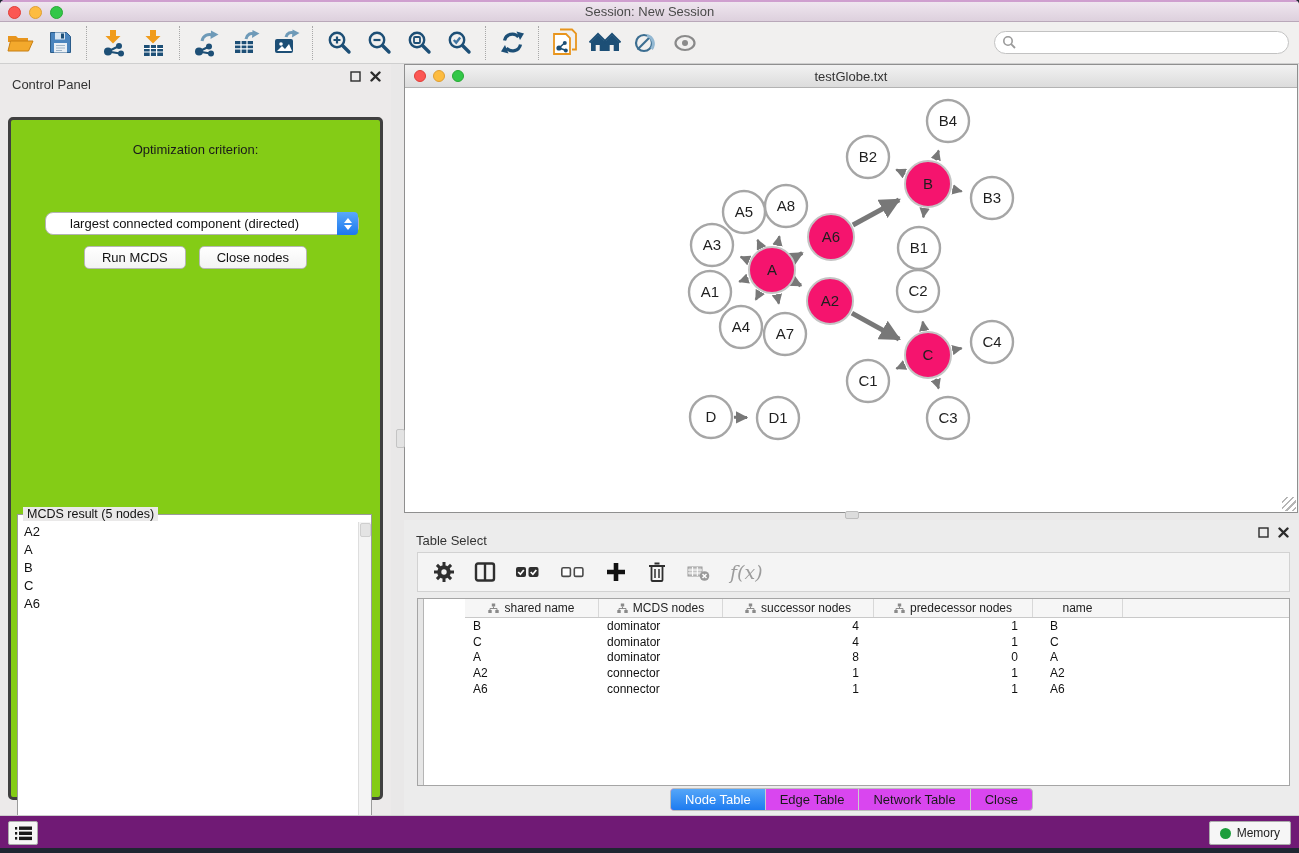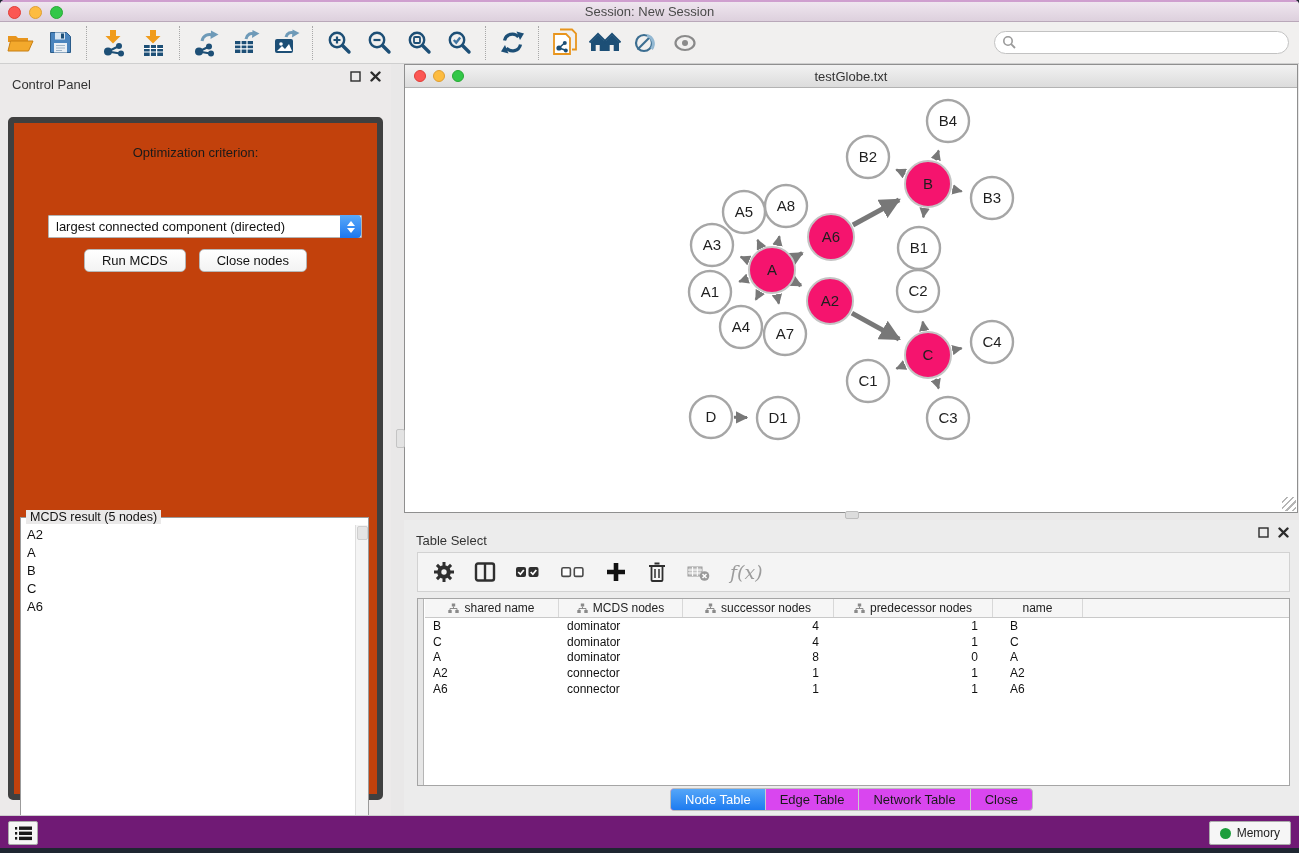--- a/index.html
+++ b/index.html
@@ -35,25 +35,25 @@
   #control-panel { position:absolute; left:0; top:0; width:391px; height:751px; background:#eceaea; }
   .panel-head { position:relative; height:28px; display:flex; align-items:flex-end; padding:0 12px; }
   .panel-head .ptitle { font-size:13px; color:#333; }
   .panel-icons { position:absolute; right:10px; top:7px; display:flex; gap:9px; align-items:center; }
   .cp-tabs-row { display:flex; justify-content:center; margin-top:4px; position:relative; z-index:2; }
   .segbox { display:inline-flex; background:#fdfdfd; border:1px solid #bdbdbd; border-radius:4px; }
   .seg { padding:3px 14px; font-size:13px; color:#1a1a1a; border-right:1px solid #cccccc; background:#fdfdfd; }
   .seg:first-child { border-radius:4px 0 0 4px; }
   .seg:last-child { border-right:none; border-radius:0 4px 4px 0; }
   .seg.sel { background:linear-gradient(#55a6f8,#1d7bf0); color:#fff; border-radius:4px; }
-  #cp-body { position:absolute; left:8px; right:8px; top:53px; bottom:15px; background:#c2410c;
-    border:6px solid #404040; border-radius:5px; }
+  #cp-body { position:absolute; left:8px; right:8px; top:53px; bottom:15px; background:#84cc16;
+    border:3px solid #404040; border-radius:5px; }
   #opt-label { text-align:center; font-size:13px; color:#1a1a1a; margin-top:22px; }
   #criterion-select { position:absolute; left:34px; top:92px; width:314px; height:23px; background:#fff;
-    border:1px solid #b3b3b3; border-radius:1px; font-size:13px; color:#111; line-height:21px; padding-left:7px; }
+    border:1px solid #b3b3b3; border-radius:8px; font-size:13px; color:#111; line-height:21px; padding-left:24px; }
   #criterion-stepper { position:absolute; right:0; top:-1px; width:21px; height:23px; border-radius:0 4px 4px 0;
     background:linear-gradient(#5aa9f9,#1c77ef); display:flex; flex-direction:column; align-items:center; justify-content:center; gap:2px; }
   .tri-up { width:0; height:0; border-left:4px solid transparent; border-right:4px solid transparent; border-bottom:5px solid #fff; }
   .tri-down { width:0; height:0; border-left:4px solid transparent; border-right:4px solid transparent; border-top:5px solid #fff; }
   #cp-buttons { position:absolute; left:0; right:0; top:126px; display:flex; justify-content:center; gap:13px; }
   .mac-btn { background:linear-gradient(#ffffff,#f3f3f3); border:1px solid #b7b7b7; border-radius:5px;
     font-size:13px; color:#111; padding:3px 17px; font-family:"Liberation Sans",sans-serif; }
   #mcds-box { position:absolute; left:6px; right:8px; top:394px; height:341px; border:1px solid #9b9b9b; background:#fff; }
   #mcds-legend { position:absolute; left:5px; top:-8px; background:#eae9e9; padding:0 4px; font-size:12.5px; color:#111; }
   #mcds-list { position:absolute; left:1px; top:7px; bottom:1px; right:14px; overflow:hidden; }
@@ -76,21 +76,21 @@
 
   #hgrip { position:absolute; left:845px; top:447px; width:14px; height:8px; background:#dcdcdc; border:1px solid #bdbdbd; border-radius:2px; }
 
   
   #table-panel { position:absolute; left:404px; top:456px; width:895px; height:295px; background:#ececec; }
   #tp-toolbar { position:absolute; left:13px; right:9px; top:32px; height:40px; background:#f4f4f4;
     border:1px solid #d2d2d2; display:flex; align-items:center; gap:19px; padding-left:15px; }
   #fx-label { font-family:"DejaVu Serif", serif; font-style:italic; font-size:19px; color:#9c9c9c; }
   #data-table { position:absolute; left:13px; right:9px; top:78px; height:188px; background:#fff; border:1px solid #a5a5a5; overflow:hidden; }
   #tbl-gutter { position:absolute; left:0; top:0; bottom:0; width:6px; background:#e6e6e6; border-right:1px solid #b5b5b5; }
-  #tbl-inner { position:absolute; left:7px; right:0; top:0; bottom:0; }
+  #tbl-inner { position:absolute; left:7px; right:0; top:0; bottom:0;padding-left:40px; }
   .thead-row { display:flex; height:19px; background:#f6f6f6; border-bottom:1px solid #c9c9c9; }
   .th { display:flex; align-items:center; justify-content:center; gap:5px; font-size:12px; color:#222;
     border-right:1px solid #d8d8d8; height:100%; }
   .th:last-child { border-right:1px solid #d8d8d8; }
   .trow { display:flex; height:15.8px; align-items:center; }
   .td { font-size:12px; color:#111; overflow:hidden; white-space:nowrap; }
   #tp-tabs-row { position:absolute; left:0; right:0; top:268px; display:flex; justify-content:center; }
   .btabbox { display:inline-flex; background:#d946ef; border:1px solid #bdbdbd; border-radius:4px; }
   .btab { padding:3px 14px; font-size:13px; color:#1a1a1a; border-right:1px solid #cccccc; }
   .btab:last-child { border-right:none; }

